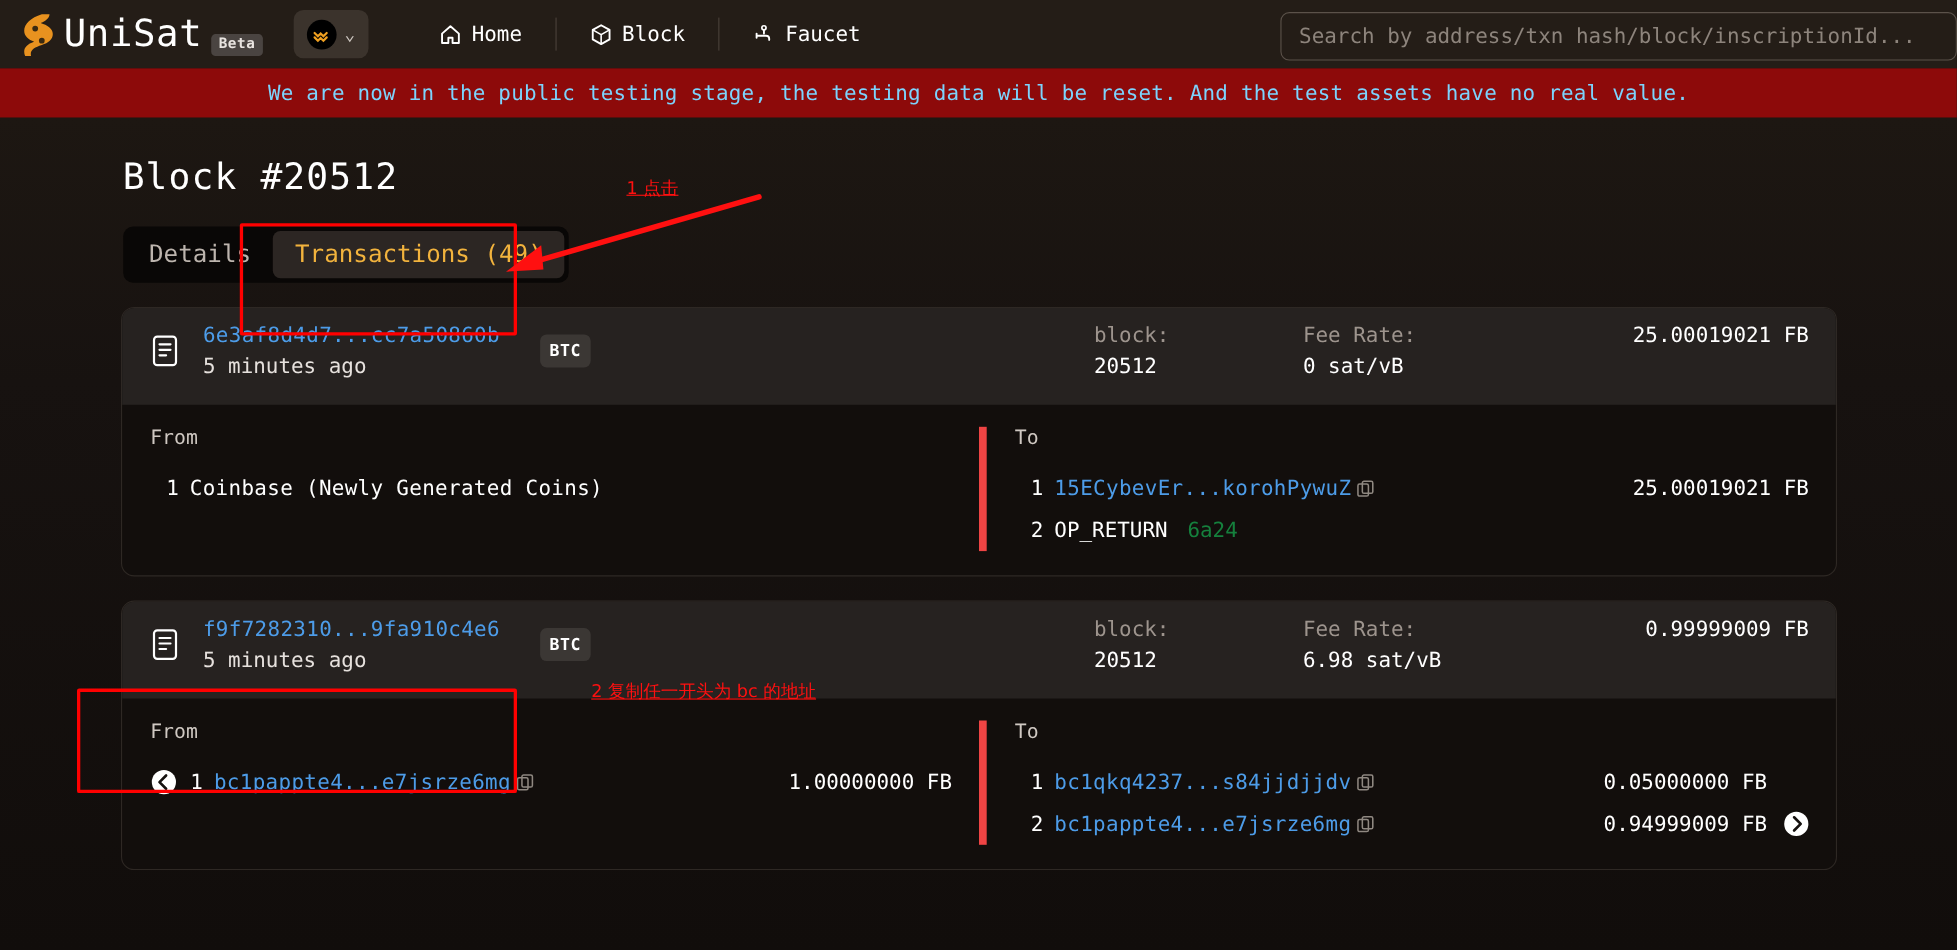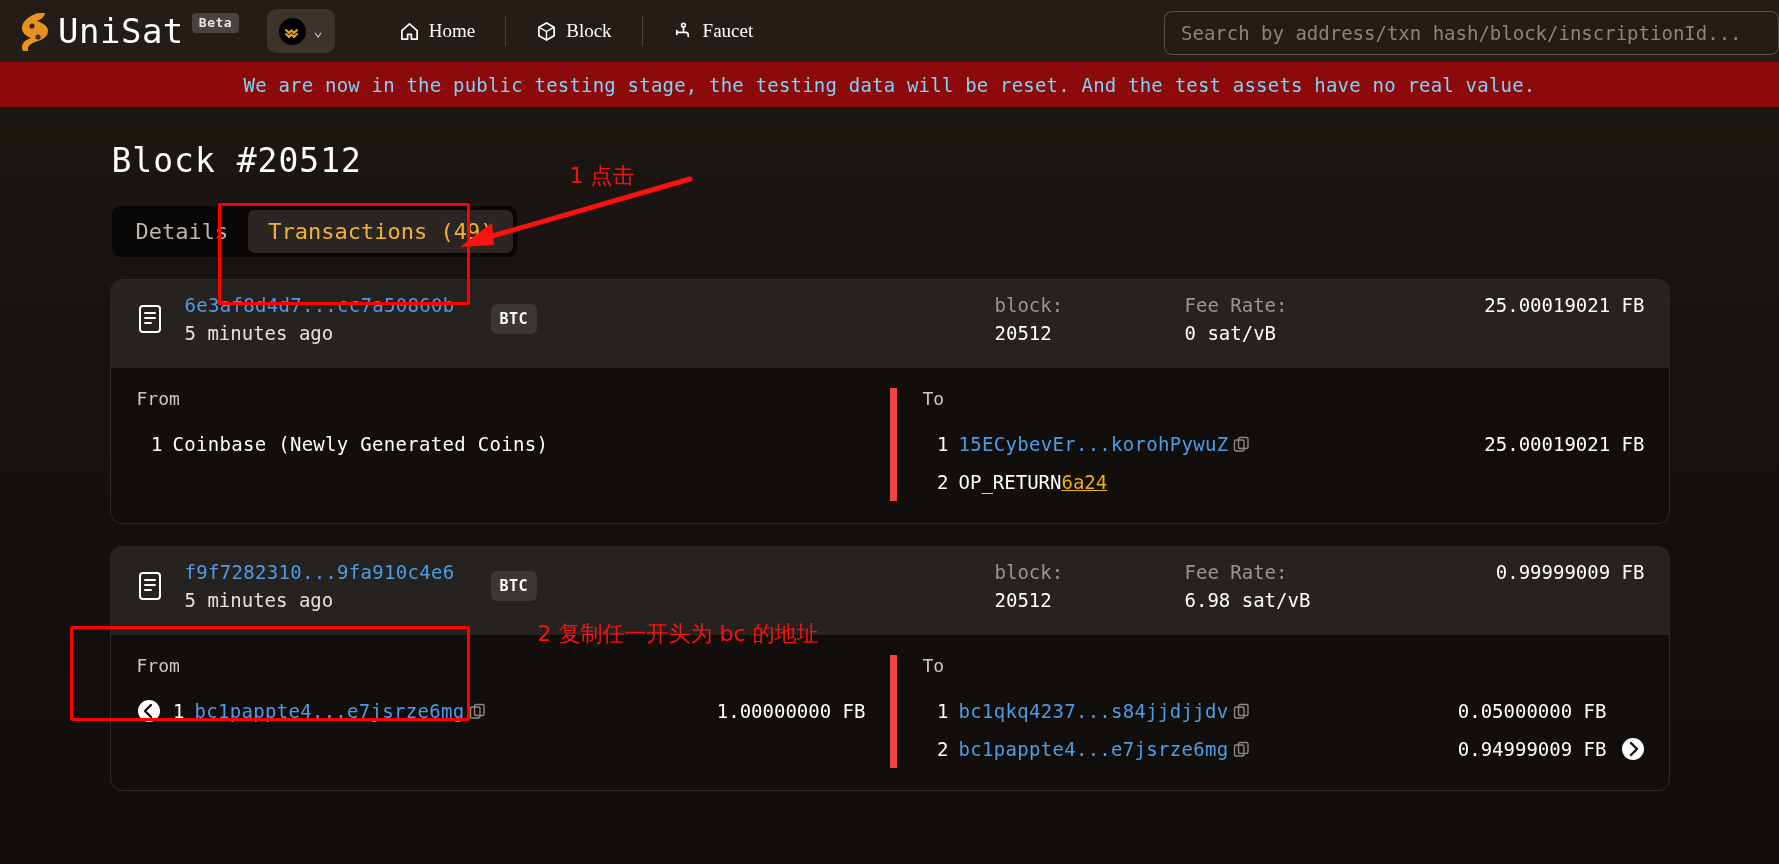--- a/index.html
+++ b/index.html
@@ -14,21 +14,21 @@
   .topnav {
     height: 62px;
     background: #241d17;
     display: flex;
     align-items: center;
     padding: 0 14px 0 10px;
     position: relative;
   }
   .brand {
     display: flex;
-    align-items: flex-start;
+    align-items: flex-end;
     gap: 0px;
     margin-left: 8px;
   }
   .logo-mark { width: 34px; height: 40px; display:block; margin-right:6px; }
   .brand-name {
     color: #ffffff;
     font-size: 34px;
     letter-spacing: 0.5px;
     line-height: 40px;
     font-weight: 400;
@@ -53,21 +53,21 @@
     align-items: center;
     gap: 7px;
     padding: 0 12px;
   }
   .chain-coin {
     width: 27px; height: 27px; border-radius: 50%;
     background: #000;
     display: flex; align-items: center; justify-content: center;
   }
   .chev { color: #cfc8c2; font-size: 16px; line-height: 1; }
-  .nav-links { display: flex; align-items: center; margin-left: 34px; height: 40px; font-family: Liberation Serif, serif; }
+  .nav-links { display: flex; align-items: center; margin-left: 34px; height: 40px; }
   .nav-link {
     display: flex; align-items: center; gap: 9px;
     color: #ffffff; font-size: 19px;
     padding: 0 30px;
     height: 30px;
     white-space: nowrap;
   }
   .nav-sep { width: 1px; height: 30px; background: #4b423b; }
   .search-wrap {
     position: absolute; right: 0; top: 11px;
@@ -188,39 +188,40 @@
   .io-row {
     display: flex; align-items: center;
     min-height: 38px;
     font-size: 19px;
     position: relative;
   }
   .io-idx { color: #ffffff; width: 26px; flex: none; text-align: right; margin-right: 10px; }
   .io-addr { color: #4d9ce8; letter-spacing: 0.3px; }
   .io-addr.plain { color: #ffffff; }
   .io-op { color: #ffffff; }
-  .io-op .hexv { color: #eab308; margin-left: 0; text-decoration: underline; }
+  .io-op .hexv { color: #15803d; margin-left: 18px; }
   .copy-icon { width: 17px; height: 17px; margin-left: 4px; flex:none; }
   .io-amt { margin-left: auto; color: #ffffff; text-align: right; white-space: nowrap; }
   .back-circle { width: 24px; height: 24px; flex:none; margin-right: 8px; }
   .fwd-circle { width: 24px; height: 24px; flex:none; margin-left: 14px; }
 
   
   .anno-box {
     position: absolute;
     border: 3px solid #ff0000;
     pointer-events: none;
     border-radius: 2px;
   }
   .anno-text {
     position: absolute;
     color: #ff1010;
-    font-size: 22px;
+    font-size: 16px;
     font-family: "DejaVu Sans", "Liberation Sans", sans-serif;
     white-space: nowrap;
+    text-decoration: underline;
   }
   .anno-arrow { position: absolute; pointer-events: none; }
 </style>
 </head>
 <body>
 
 <div class="topnav">
   <div class="brand">
     <svg class="logo-mark" viewBox="0 0 34 40">
       <path d="M20 2 C10 5 4 11 4 17 c0 5 4 8 9 10 -6 2 -9 5 -9 9 0 6 6 11 16 14 -7-5 -10-8 -10-12 0-4 4-6 10-8 6-2 10-5 10-10 0-5 -5-8 -11-10 5-2 8-5 8-8z" fill="#e8921f"></path>

